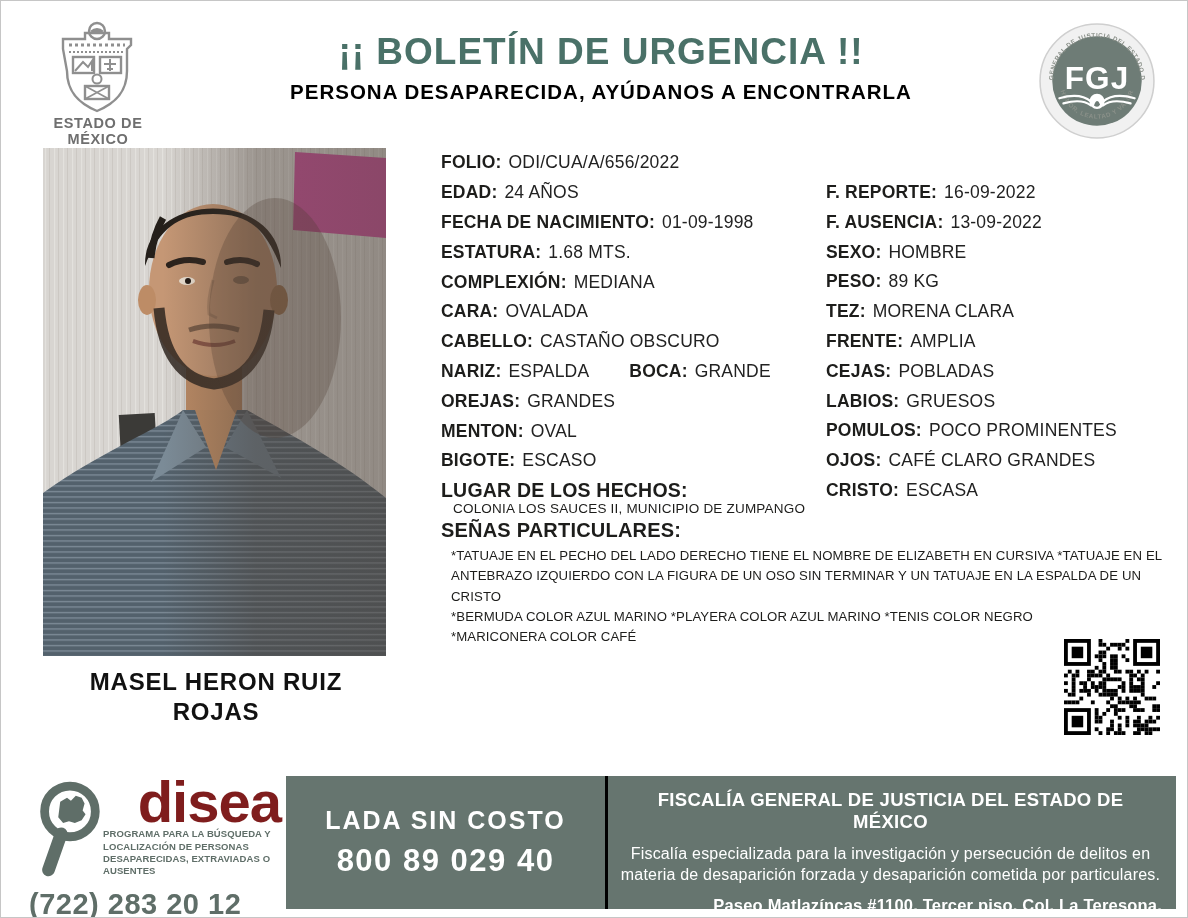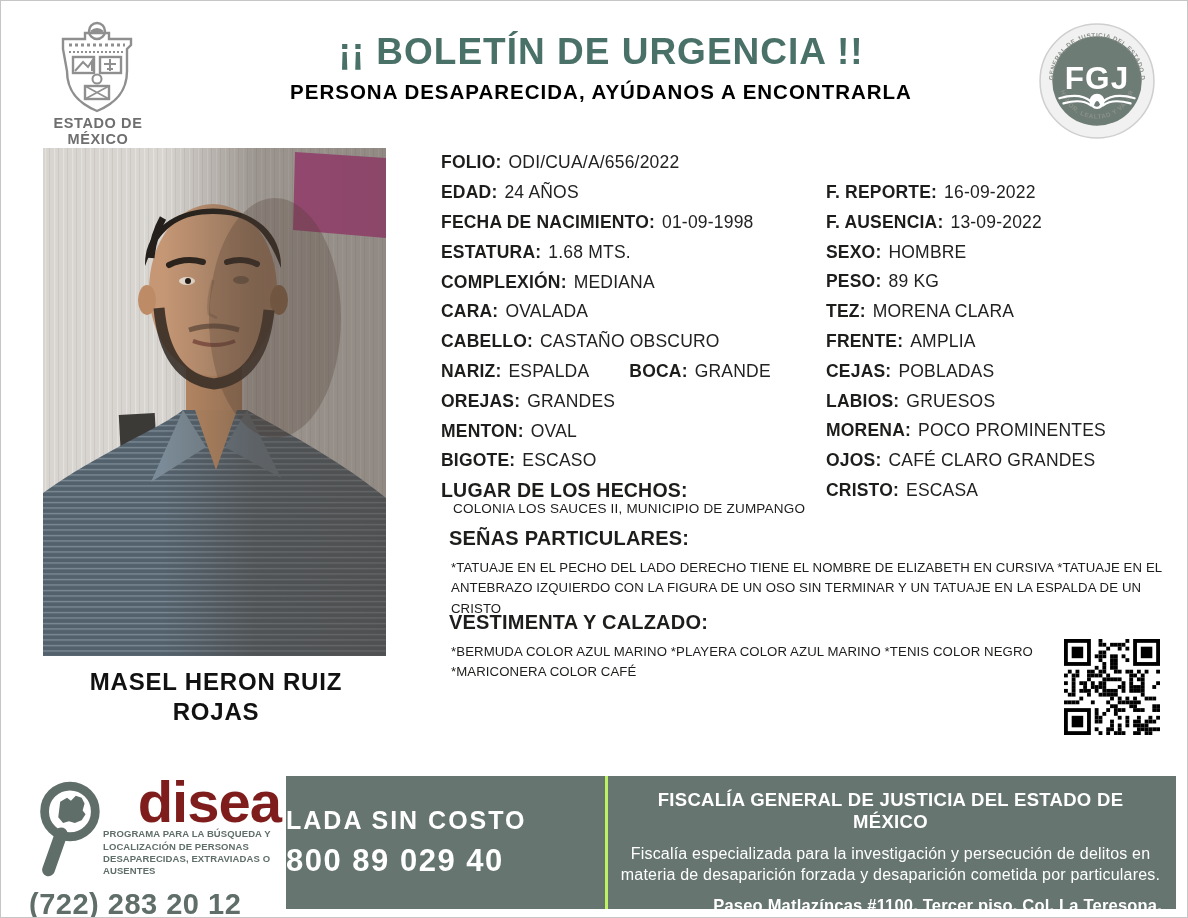--- a/index.html
+++ b/index.html
@@ -25,32 +25,32 @@
   .col-left{left:440px;width:392px;}
   .col-right{left:825px;top:176.7px;width:345px;}
   .row{height:29.8px;display:flex;align-items:center;font-size:17.5px;letter-spacing:.2px;white-space:nowrap;}
   .lbl{font-weight:bold;}
   .val{margin-left:7px;color:#222;}
   .pair2{margin-left:40px;display:flex;}
   .sub-line{position:absolute;left:452px;top:500px;font-size:13.5px;letter-spacing:.2px;color:#1d1d1b;}
   .section{position:absolute;left:440px;}
   .section-senas{top:518px;width:722px;}
   .section-vest{top:602px;width:620px;}
-  .section h3{margin:8px;font-size:20px;font-weight:bold;letter-spacing:.2px;}
+  .section h3{margin:0;font-size:20px;font-weight:bold;letter-spacing:.2px;}
   .section p{margin:4px 0 0 10px;font-size:13.2px;line-height:1.55;letter-spacing:.1px;}
   .qr{position:absolute;left:1063px;top:638px;width:96px;height:96px;background:#fff;}
   
   .odisea{position:absolute;left:28px;top:776px;width:252px;}
   .odisea-top{display:flex;align-items:flex-start;}
   .odisea-brand{font-size:58px;font-weight:800;color:#7f1d1d;line-height:.85;margin-left:-8px;letter-spacing:-1px;text-align:right;}
   .odisea-tag{font-size:9.5px;font-weight:bold;color:#5f6e68;line-height:1.3;width:178px;margin:2px 0 0 -4px;letter-spacing:.1px;}
   .odisea-phone{font-size:29px;font-weight:800;color:#5f6e68;margin-top:10px;letter-spacing:.5px;}
   .footer-bar{position:absolute;left:285px;top:775px;width:890px;height:133px;background:#66756f;}
-  .lada{position:absolute;left:0;top:0;width:322px;height:100%;border-right:3px solid #bef264;
-    display:flex;flex-direction:column;align-items:flex-start;justify-content:center;color:#fff;box-sizing:border-box;}
+  .lada{position:absolute;left:0;top:0;width:322px;height:100%;border-right:3px solid #000000;
+    display:flex;flex-direction:column;align-items:center;justify-content:center;color:#fff;box-sizing:border-box;}
   .lada-1{font-size:25px;font-weight:800;letter-spacing:2px;}
   .lada-2{font-size:31px;font-weight:800;letter-spacing:1.5px;margin-top:8px;}
   .fiscalia{position:absolute;left:325px;top:0;width:565px;height:100%;color:#fff;box-sizing:border-box;padding:13px 14px 0 8px;}
   .fisc-title{font-size:18.5px;font-weight:800;text-align:center;letter-spacing:.3px;}
   .fisc-desc{font-size:16px;text-align:center;margin-top:11px;line-height:1.3;letter-spacing:.2px;}
   .fisc-addr{font-size:16.5px;font-weight:800;text-align:right;margin-top:9px;line-height:1.3;letter-spacing:.2px;}
 </style>
 </head>
 <body>
 
@@ -237,40 +237,39 @@
       </div>
     <div class="row">
         <span class="lbl">CEJAS:</span>
         <span class="val">POBLADAS</span>
       </div>
     <div class="row">
         <span class="lbl">LABIOS:</span>
         <span class="val">GRUESOS</span>
       </div>
     <div class="row">
-        <span class="lbl">MORENA:</span>
+        <span class="lbl">POMULOS:</span>
         <span class="val">POCO PROMINENTES</span>
       </div>
     <div class="row">
         <span class="lbl">OJOS:</span>
         <span class="val">CAFÉ CLARO GRANDES</span>
       </div>
     <div class="row">
         <span class="lbl">CRISTO:</span>
         <span class="val">ESCASA</span>
       </div>
   </div>
 
   <div class="section section-senas">
     <h3>SEÑAS PARTICULARES:</h3>
     <p>*TATUAJE EN EL PECHO DEL LADO DERECHO TIENE EL NOMBRE DE ELIZABETH EN CURSIVA  *TATUAJE EN EL ANTEBRAZO IZQUIERDO CON LA FIGURA DE UN OSO SIN TERMINAR Y UN TATUAJE EN LA ESPALDA DE UN CRISTO</p>
   </div>
 
   <div class="section section-vest">
-    <h3>VESTIMENTA Y CALZADO:</h3>
     <p>*BERMUDA COLOR AZUL MARINO *PLAYERA COLOR AZUL MARINO *TENIS COLOR NEGRO *MARICONERA COLOR CAFÉ</p>
   </div>
 
   <svg id="qr" class="qr" viewBox="0 0 96 96">
       <rect width="96" height="96" fill="#fff"></rect>
       <rect x="34.56" y="0" width="3.84" height="3.84" fill="#000"></rect>
       <rect x="61.44" y="0" width="3.84" height="3.84" fill="#000"></rect>
       <rect x="34.56" y="3.84" width="3.84" height="3.84" fill="#000"></rect>
       <rect x="38.4" y="3.84" width="3.84" height="3.84" fill="#000"></rect>
       <rect x="46.08" y="3.84" width="3.84" height="3.84" fill="#000"></rect>

